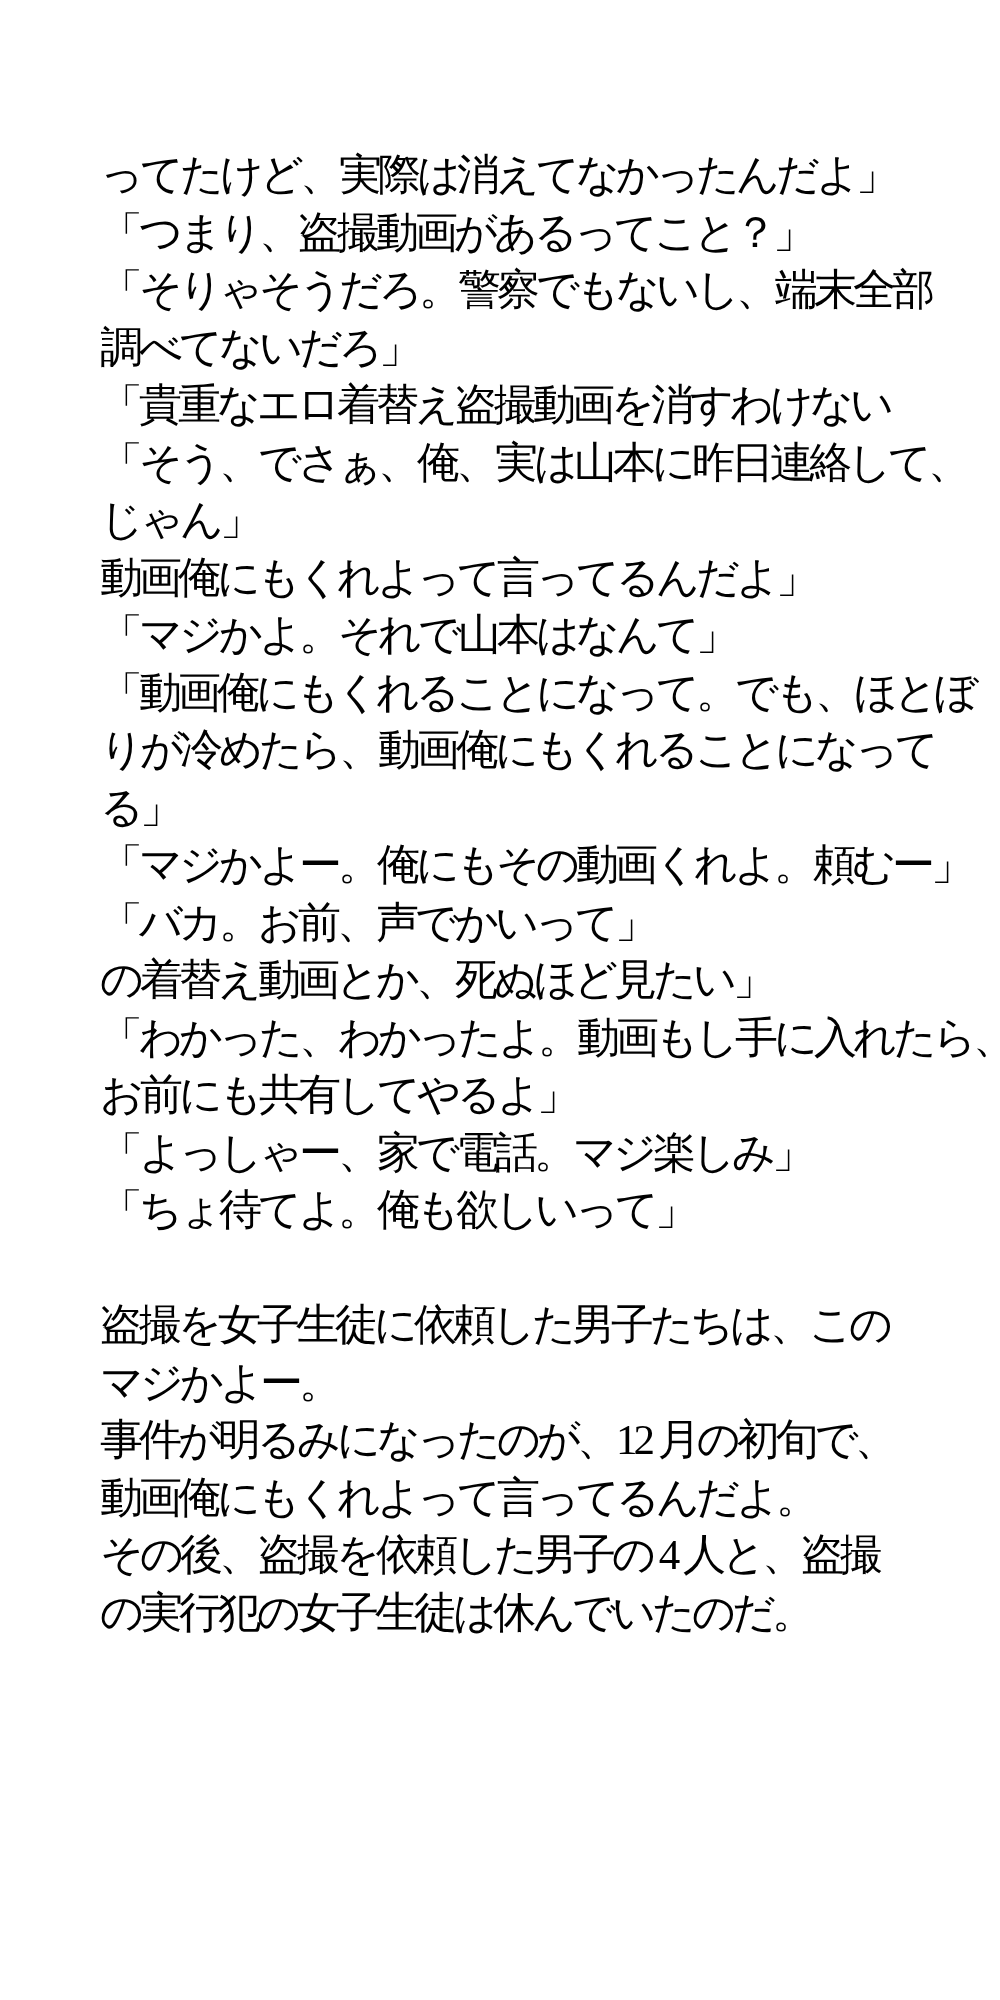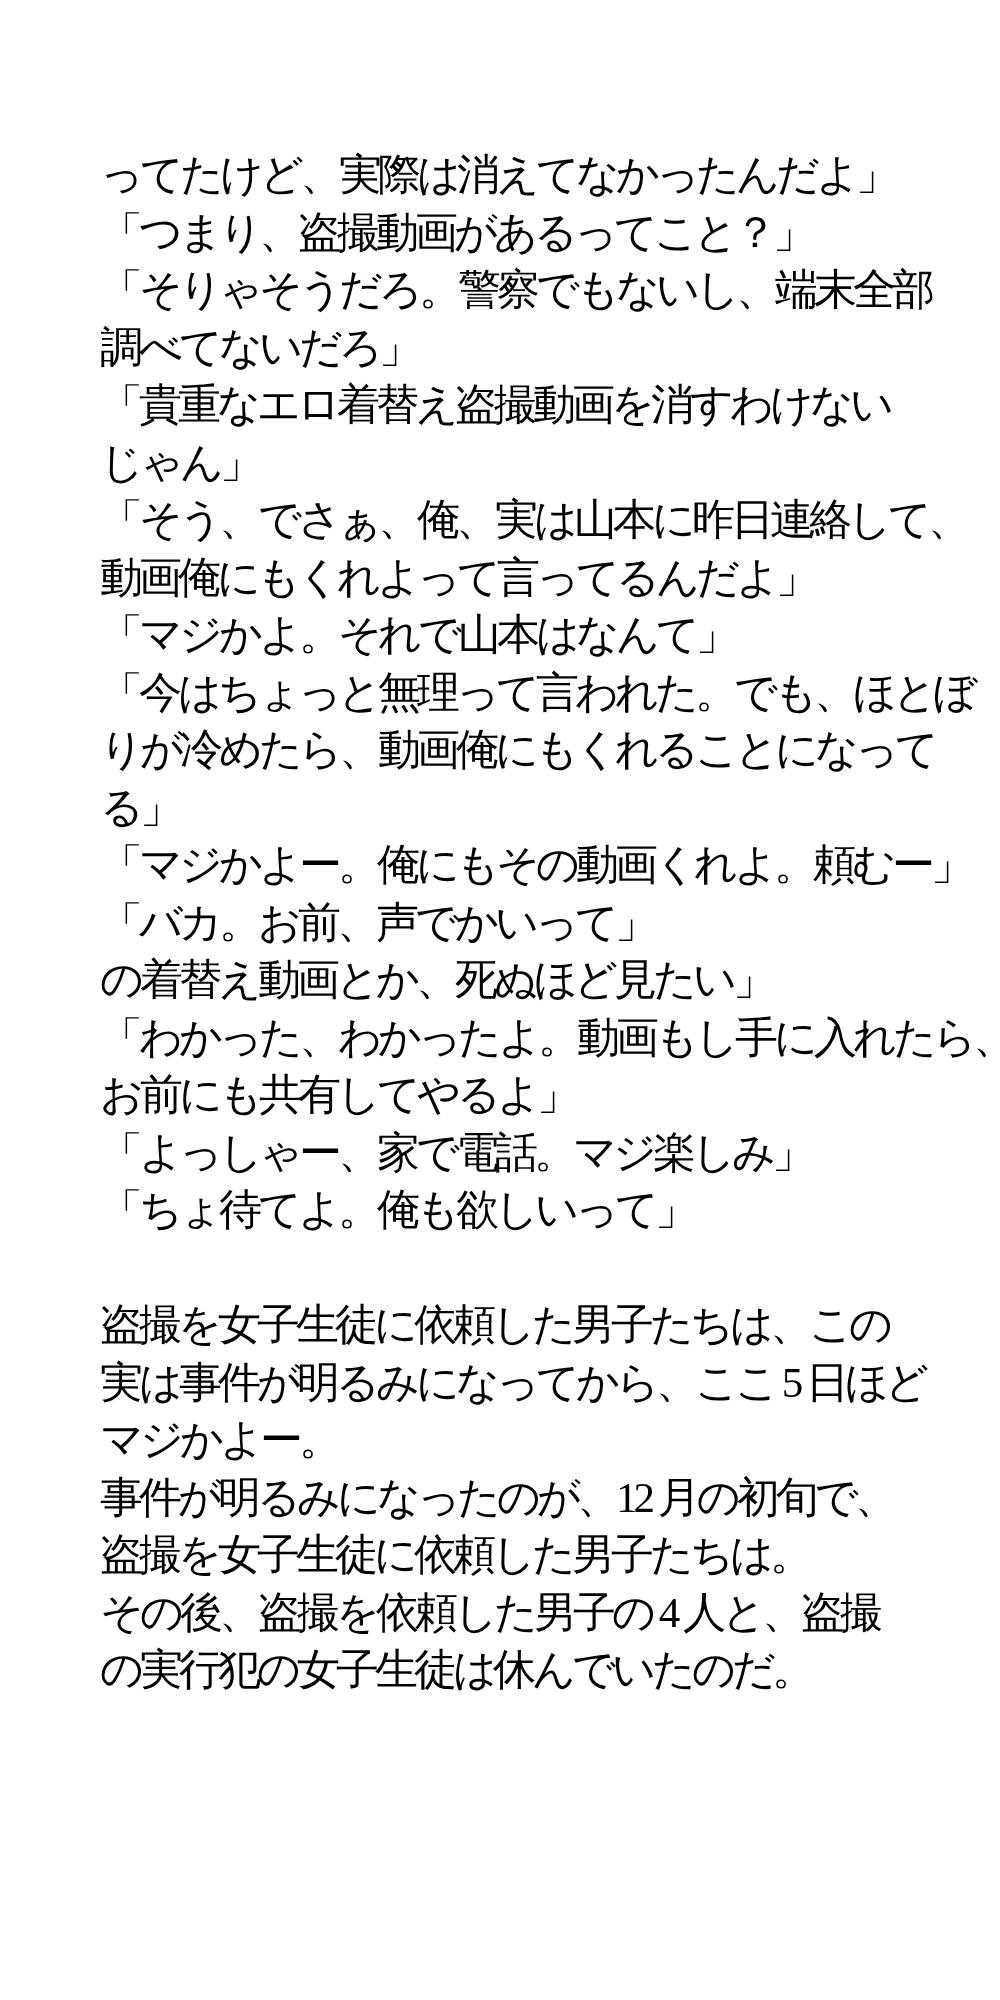--- a/index.html
+++ b/index.html
@@ -43,36 +43,35 @@
 <body>
 
 <div class="page">
   <div class="text-block">
 
   <div class="line">ってたけど、実際は消えてなかったんだよ」</div>
       <div class="line">「つまり、盗撮動画があるってこと？」</div>
       <div class="line">「そりゃそうだろ。警察でもないし、端末全部</div>
       <div class="line">調べてないだろ」</div>
       <div class="line">「貴重なエロ着替え盗撮動画を消すわけない</div>
+      <div class="line">「そう、でさぁ、俺、実は山本に昨日連絡して、</div>
       <div class="line">じゃん」</div>
-      <div class="line">「そう、でさぁ、俺、実は山本に昨日連絡して、</div>
       <div class="line">動画俺にもくれよって言ってるんだよ」</div>
       <div class="line">「マジかよ。それで山本はなんて」</div>
-      <div class="line">「今はちょっと無理って言われた。でも、ほとぼ</div>
+      <div class="line">「動画俺にもくれることになって。でも、ほとぼ</div>
       <div class="line">りが冷めたら、動画俺にもくれることになって</div>
       <div class="line">る」</div>
       <div class="line">「マジかよー。俺にもその動画くれよ。頼むー」</div>
       <div class="line">「バカ。お前、声でかいって」</div>
       <div class="line">の着替え動画とか、死ぬほど見たい」</div>
       <div class="line">「わかった、わかったよ。動画もし手に入れたら、</div>
       <div class="line">お前にも共有してやるよ」</div>
       <div class="line">「よっしゃー、家で電話。マジ楽しみ」</div>
       <div class="line">「ちょ待てよ。俺も欲しいって」</div>
       <div class="line blank"></div>
       <div class="line">盗撮を女子生徒に依頼した男子たちは、この</div>
-      <div class="line">実は事件が明るみになってから、ここ 5 日ほど</div>
       <div class="line">マジかよー。</div>
       <div class="line">事件が明るみになったのが、12 月の初旬で、</div>
-      <div class="line">盗撮を女子生徒に依頼した男子たちは。</div>
+      <div class="line">動画俺にもくれよって言ってるんだよ。</div>
       <div class="line">その後、盗撮を依頼した男子の 4 人と、盗撮</div>
       <div class="line">の実行犯の女子生徒は休んでいたのだ。</div>
     </div>
 </div>
 
 </body></html>

